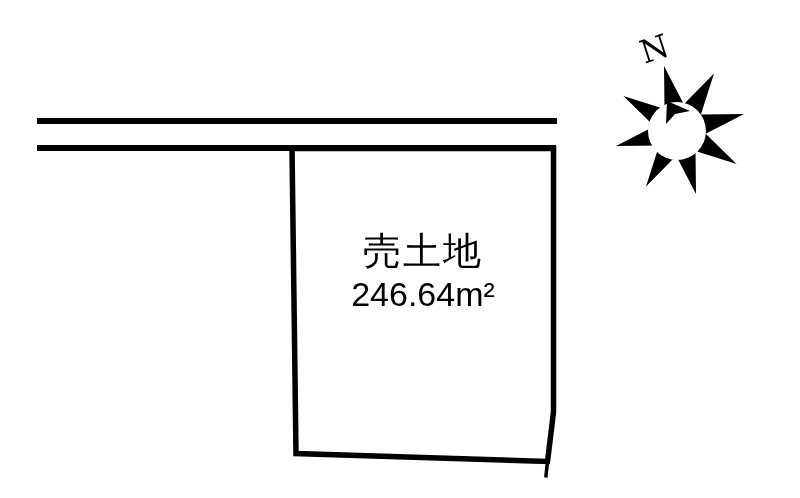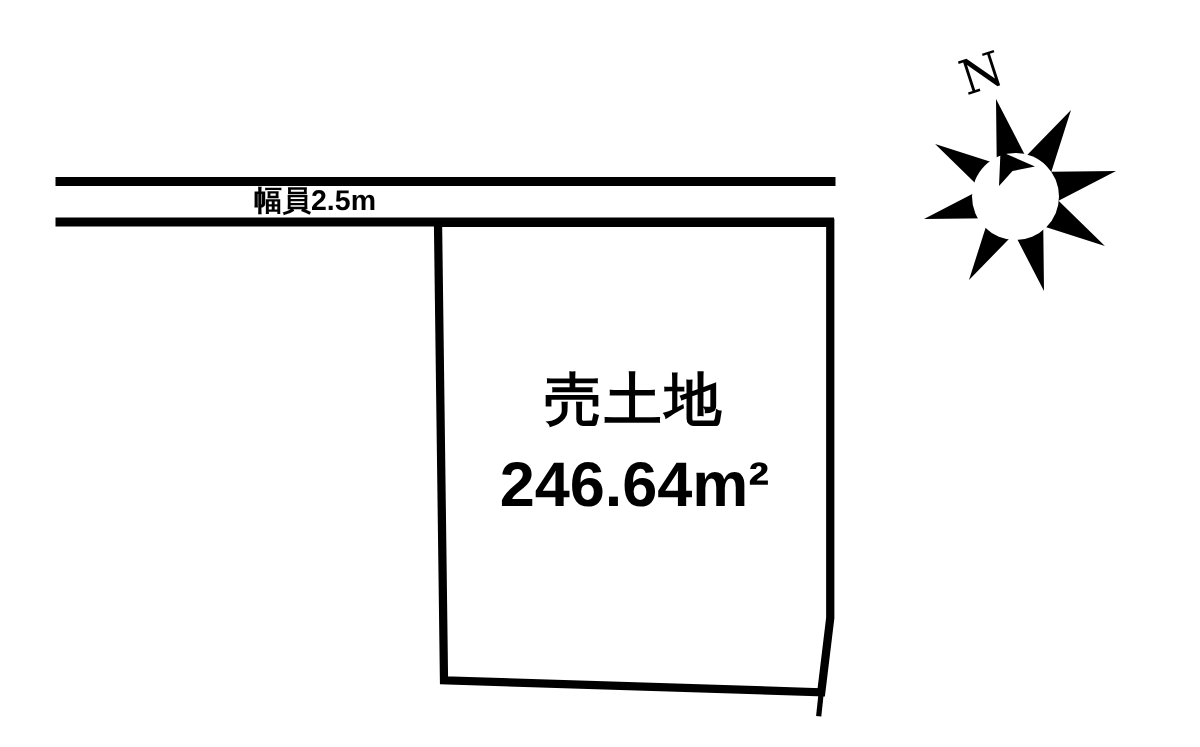--- a/index.html
+++ b/index.html
@@ -31,35 +31,34 @@
     height: 20px;
     text-align: center;
     font-size: 19px;
     line-height: 20px;
     font-weight: 600;
     white-space: nowrap;
   }
   .plot-labels {
     position: absolute;
     left: 292px;
-    top: 244px;
+    top: 228px;
     width: 262px;
     text-align: center;
-    font-weight: bold;
+    font-weight: normal;
     white-space: nowrap;
   }
   .plot-title {
     font-size: 38px;
     line-height: 46px;
     letter-spacing: 2px;
   }
   .plot-area {
-    font-size: 42px;
+    font-size: 34px;
     line-height: 40px;
-    margin-top: 13px;
   }
   .compass-north {
     font-family: "DejaVu Serif", "Liberation Serif", serif;
     font-size: 32px;
     fill: #000000;
   }
 </style>
 </head>
 <body>
 
@@ -74,20 +73,19 @@
     <line x1="547.5" y1="461.5" x2="545.8" y2="477.5" stroke="#000000" stroke-width="3.5"></line>
 
     <g>
       <polygon points="664,66 683.8,104.3 714,73.4 700.9,114.5 744,114 705.7,133.8 736.6,164 695.5,150.9 696,194 676.2,155.7 646,186.6 659.1,145.5 616,146 654.3,126.2 623.4,96 664.5,109.1" fill="#000000"></polygon>
       <circle cx="677" cy="131" r="29" fill="#ffffff"></circle>
       <polygon points="667,101 690,111 675,114 666,124" fill="#000000"></polygon>
       <text class="compass-north" x="640" y="60" transform="rotate(-18 654 48)">N</text>
     </g>
   </svg>
 
-  <div class="road-label">幅員2.5m</div>
 
   <div class="plot-labels">
     <div class="plot-title">売土地</div>
     <div class="plot-area">246.64m²</div>
   </div>
 
 </div>
 
 </body></html>

